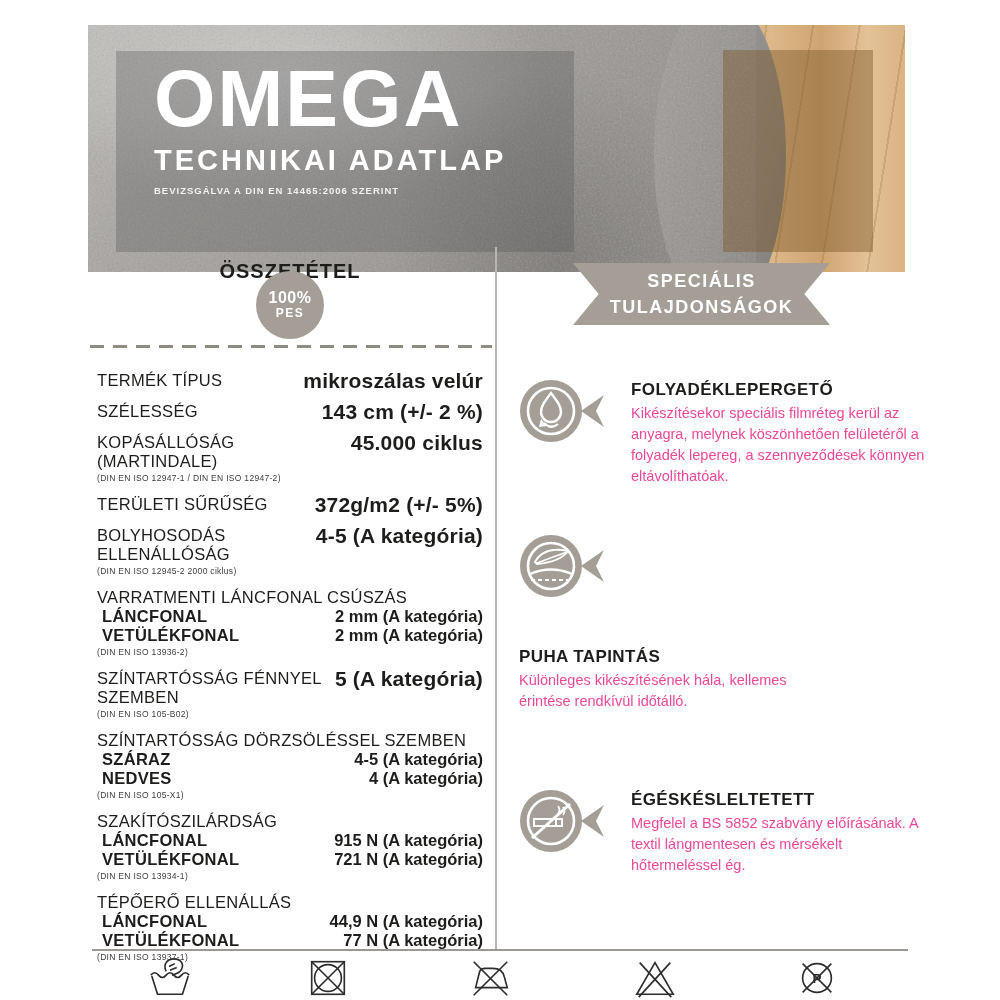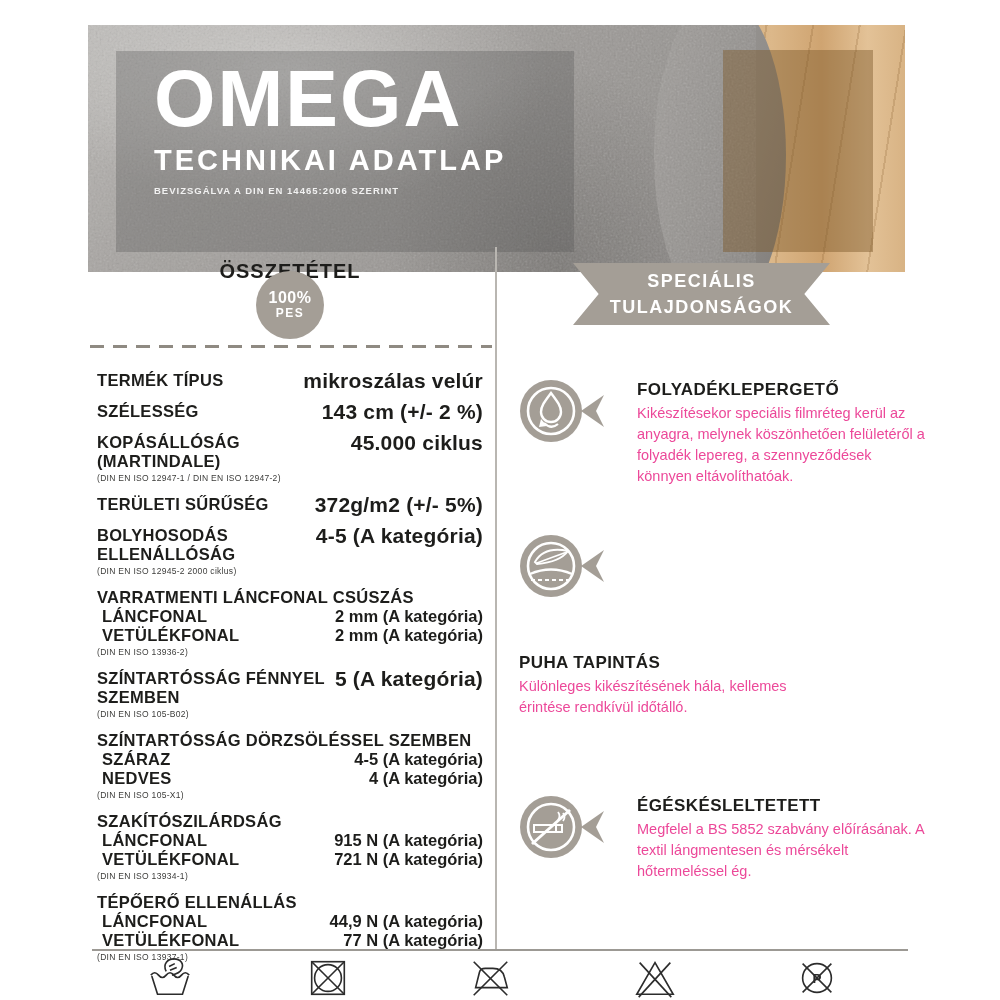--- a/index.html
+++ b/index.html
@@ -42,33 +42,33 @@
   .comp-badge { position:absolute; left:256px; top:271px; width:68px; height:68px; border-radius:50%;
     background:#a49e96; color:#ffffff; display:flex; flex-direction:column; align-items:center; justify-content:center;
     font-weight:700; line-height:1.15; }
   .comp-badge .b1 { font-size:16px; letter-spacing:.5px; }
   .comp-badge .b2 { font-size:12px; letter-spacing:1.5px; }
 
   
   .specs { position:absolute; left:97px; top:371px; width:386px; }
   .spec-row { margin-bottom:12px; }
   .spec-main { display:flex; justify-content:space-between; align-items:flex-start; }
-  .spec-label { font-size:16.5px; font-weight:700; letter-spacing:.3px; line-height:19px; white-space:pre-line; }
+  .spec-label { font-size:16.5px; font-weight:400; letter-spacing:.3px; line-height:19px; white-space:pre-line; }
   .spec-value { font-size:21px; font-weight:800; letter-spacing:.2px; line-height:19px; text-align:right; white-space:nowrap; }
   .spec-pair { display:flex; justify-content:space-between; font-size:16.5px; font-weight:800; line-height:19px; }
   .spec-pair .pair-name { padding-left:5px; letter-spacing:.3px; }
   .spec-sub { font-size:8.5px; font-weight:400; color:#3c3c3a; letter-spacing:.3px; margin-top:2px; line-height:10px; }
 
   
   .ribbon { position:absolute; left:573px; top:263px; width:257px; height:62px; background:#a49e96;
     clip-path:polygon(0 0,100% 0,90% 50%,100% 100%,0 100%,10% 50%);
     display:flex; flex-direction:column; align-items:center; justify-content:center;
     color:#ffffff; font-weight:700; font-size:18px; letter-spacing:1.5px; line-height:1.45; text-align:center; }
   .special-items { position:absolute; left:519px; top:378px; width:406px; }
-  .special-item { display:flex; gap:26px; }
+  .special-item { display:flex; gap:20px; }
   .special-item .icon-wrap { flex:0 0 92px; }
   .special-text { flex:1; padding-top:2px; }
   .special-title { font-size:17px; font-weight:800; letter-spacing:.4px; margin-bottom:3px; }
   .special-desc { font-size:14.5px; line-height:21px; color:#ec4899; max-width:300px; }
 
   
   .care-icon { position:absolute; top:955px; width:46px; height:46px; }
 </style>
 </head>
 <body>

